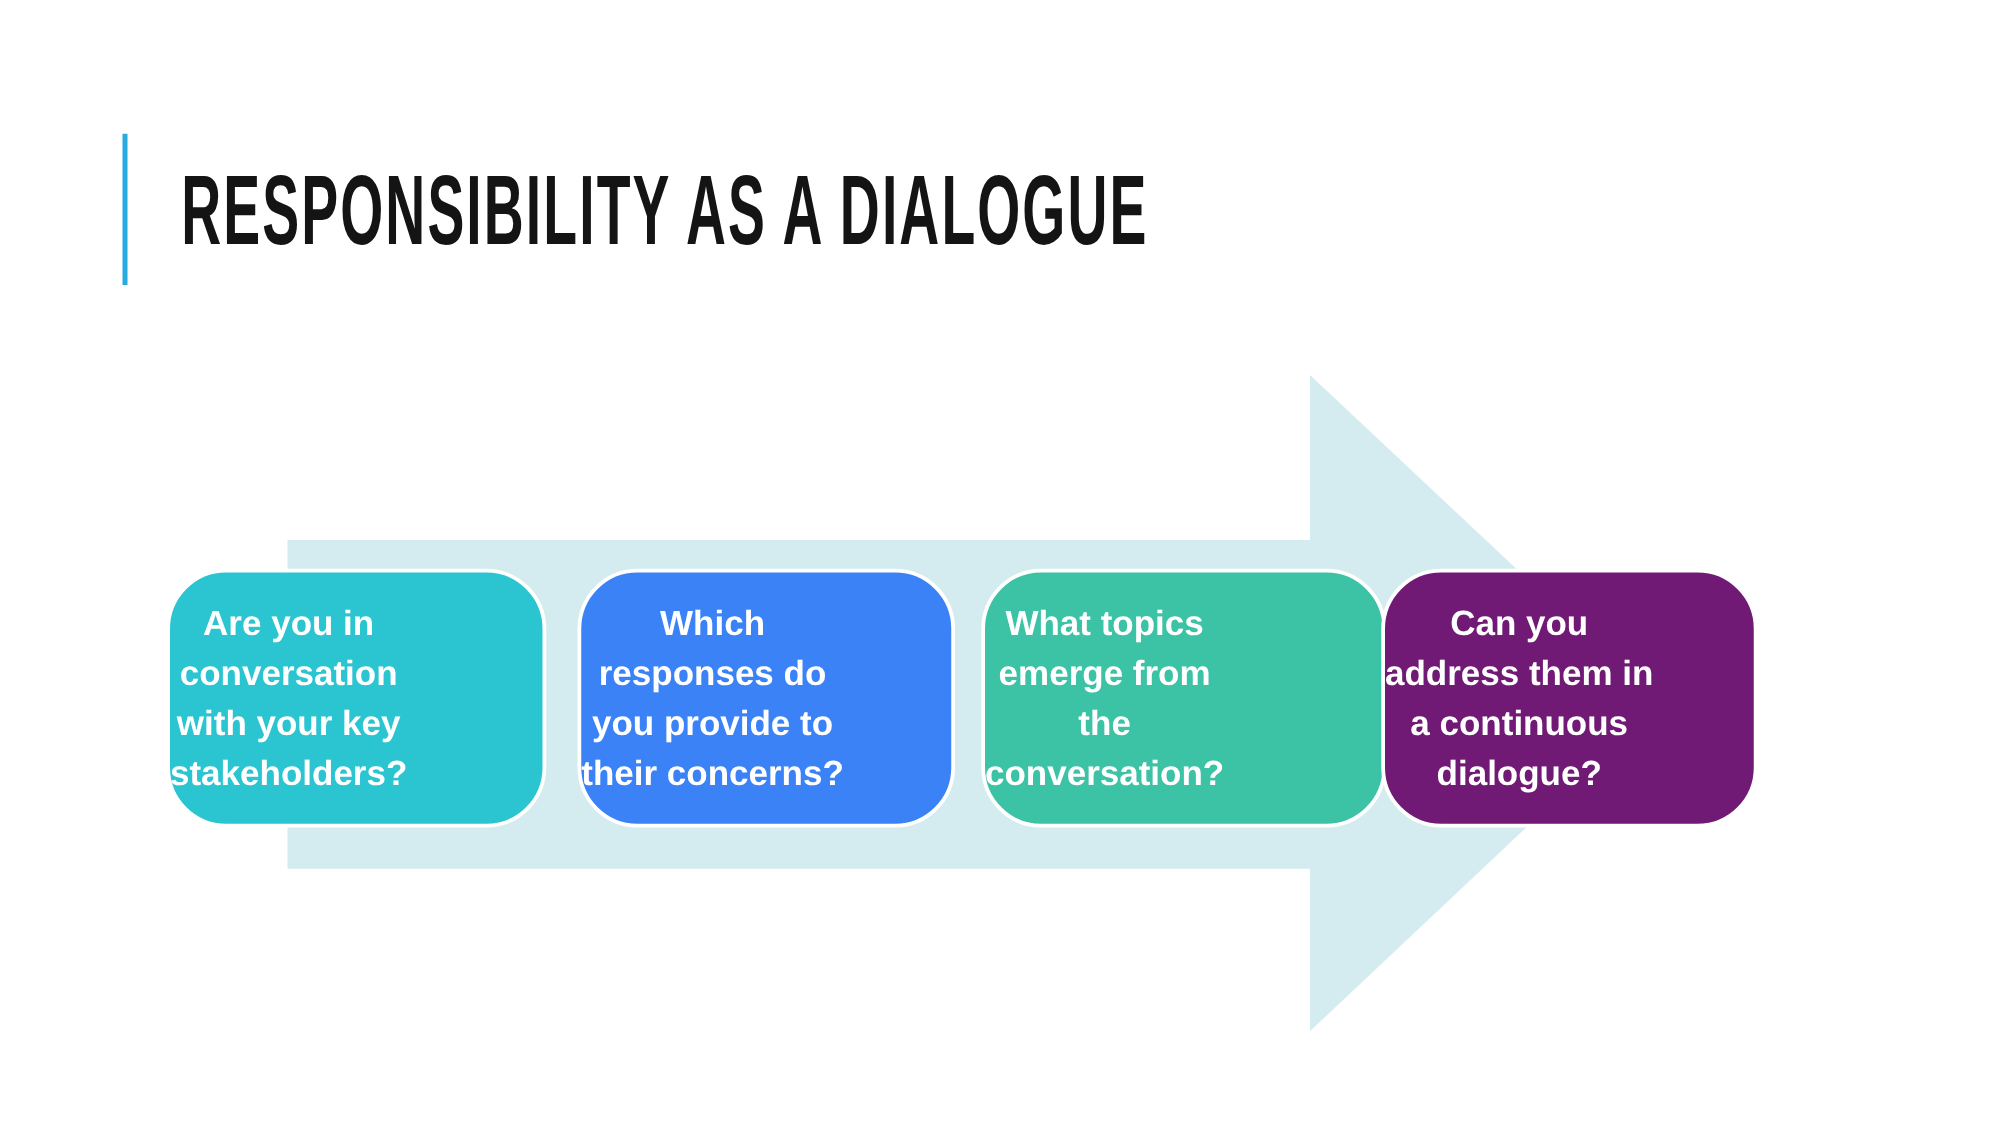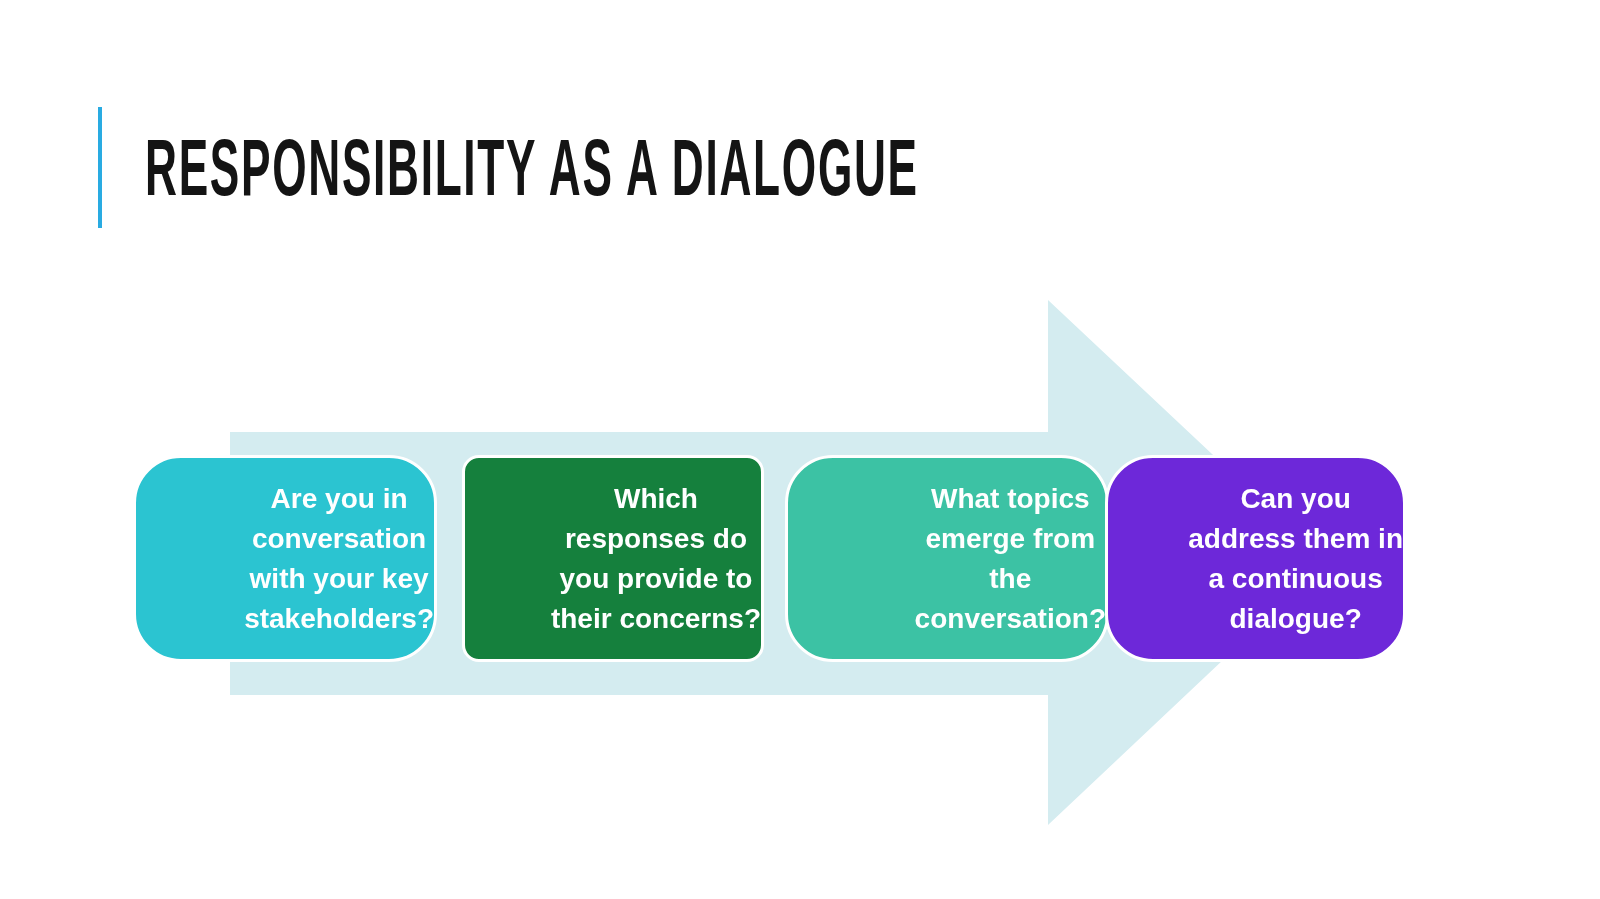--- a/index.html
+++ b/index.html
@@ -45,21 +45,21 @@
   }
   .step-box {
     position: absolute;
     top: 455px;
     height: 207px;
     border: 3px solid #ffffff;
     border-radius: 48px;
     box-sizing: border-box;
     display: flex;
     align-items: center;
-    justify-content: flex-end;
+    justify-content: flex-start;
   }
   .step-text {
     color: #ffffff;
     font-size: 28px;
     line-height: 40px;
     font-weight: 700;
     text-align: center;
     white-space: pre-line;
   }
   .box-1 { left: 133px;  width: 304px; }
@@ -80,34 +80,34 @@
     <polygon points="230,432 1048,432 1048,300 1327,562 1048,825 1048,695 230,695" fill="#D4ECF0"></polygon>
   </svg>
 
   <div class="step-box box-1" style="background: rgb(43, 196, 209);">
     <div class="step-text">Are you in
 conversation
 with your key
 stakeholders?</div>
   </div>
 
-  <div class="step-box box-2" style="background: #15803d; border-radius: 17px;">
+  <div class="step-box box-2" style="background: #3b82f6;">
     <div class="step-text">Which
 responses do
 you provide to
 their concerns?</div>
   </div>
 
   <div class="step-box box-3" style="background: rgb(60, 194, 164);">
     <div class="step-text">What topics
 emerge from
 the
 conversation?</div>
   </div>
 
-  <div class="step-box box-4" style="background: #6d28d9;">
+  <div class="step-box box-4" style="background: #701a75;">
     <div class="step-text">Can you
 address them in
 a continuous
 dialogue?</div>
   </div>
 
 </div>
 
 </body></html>

